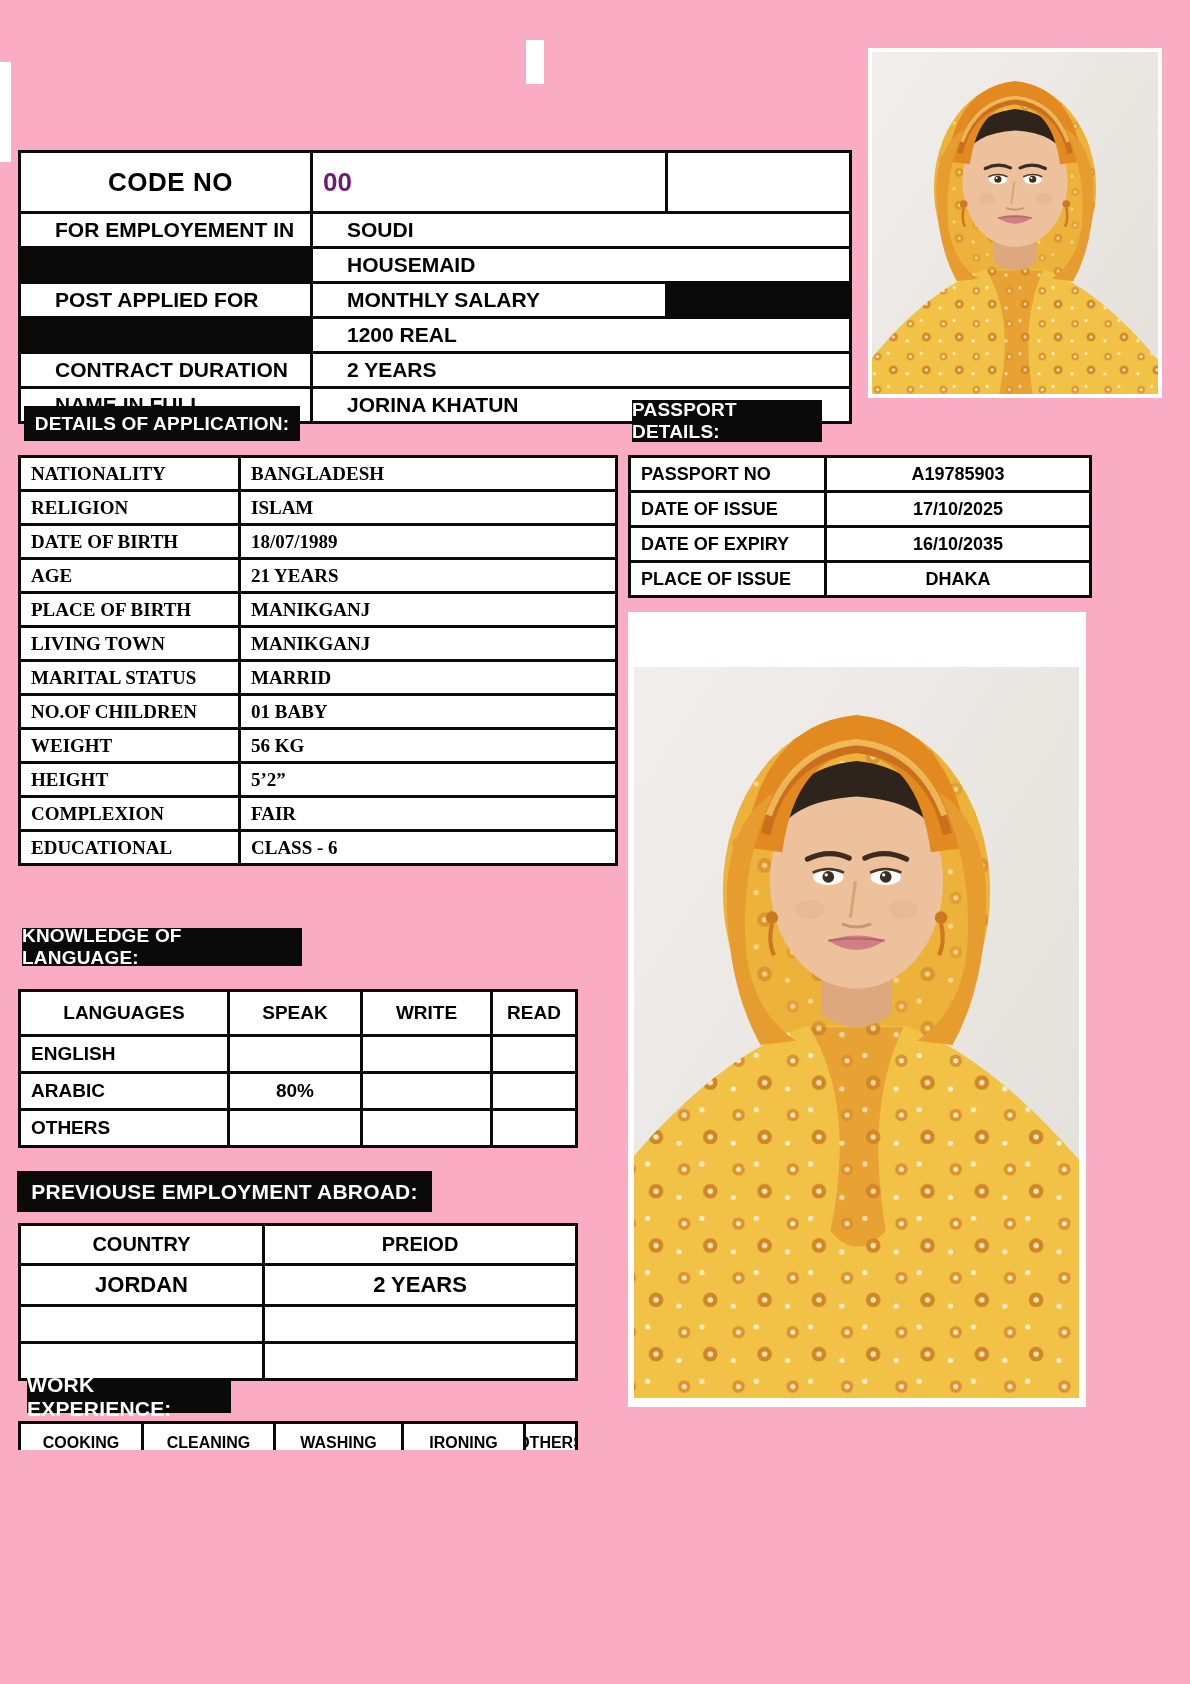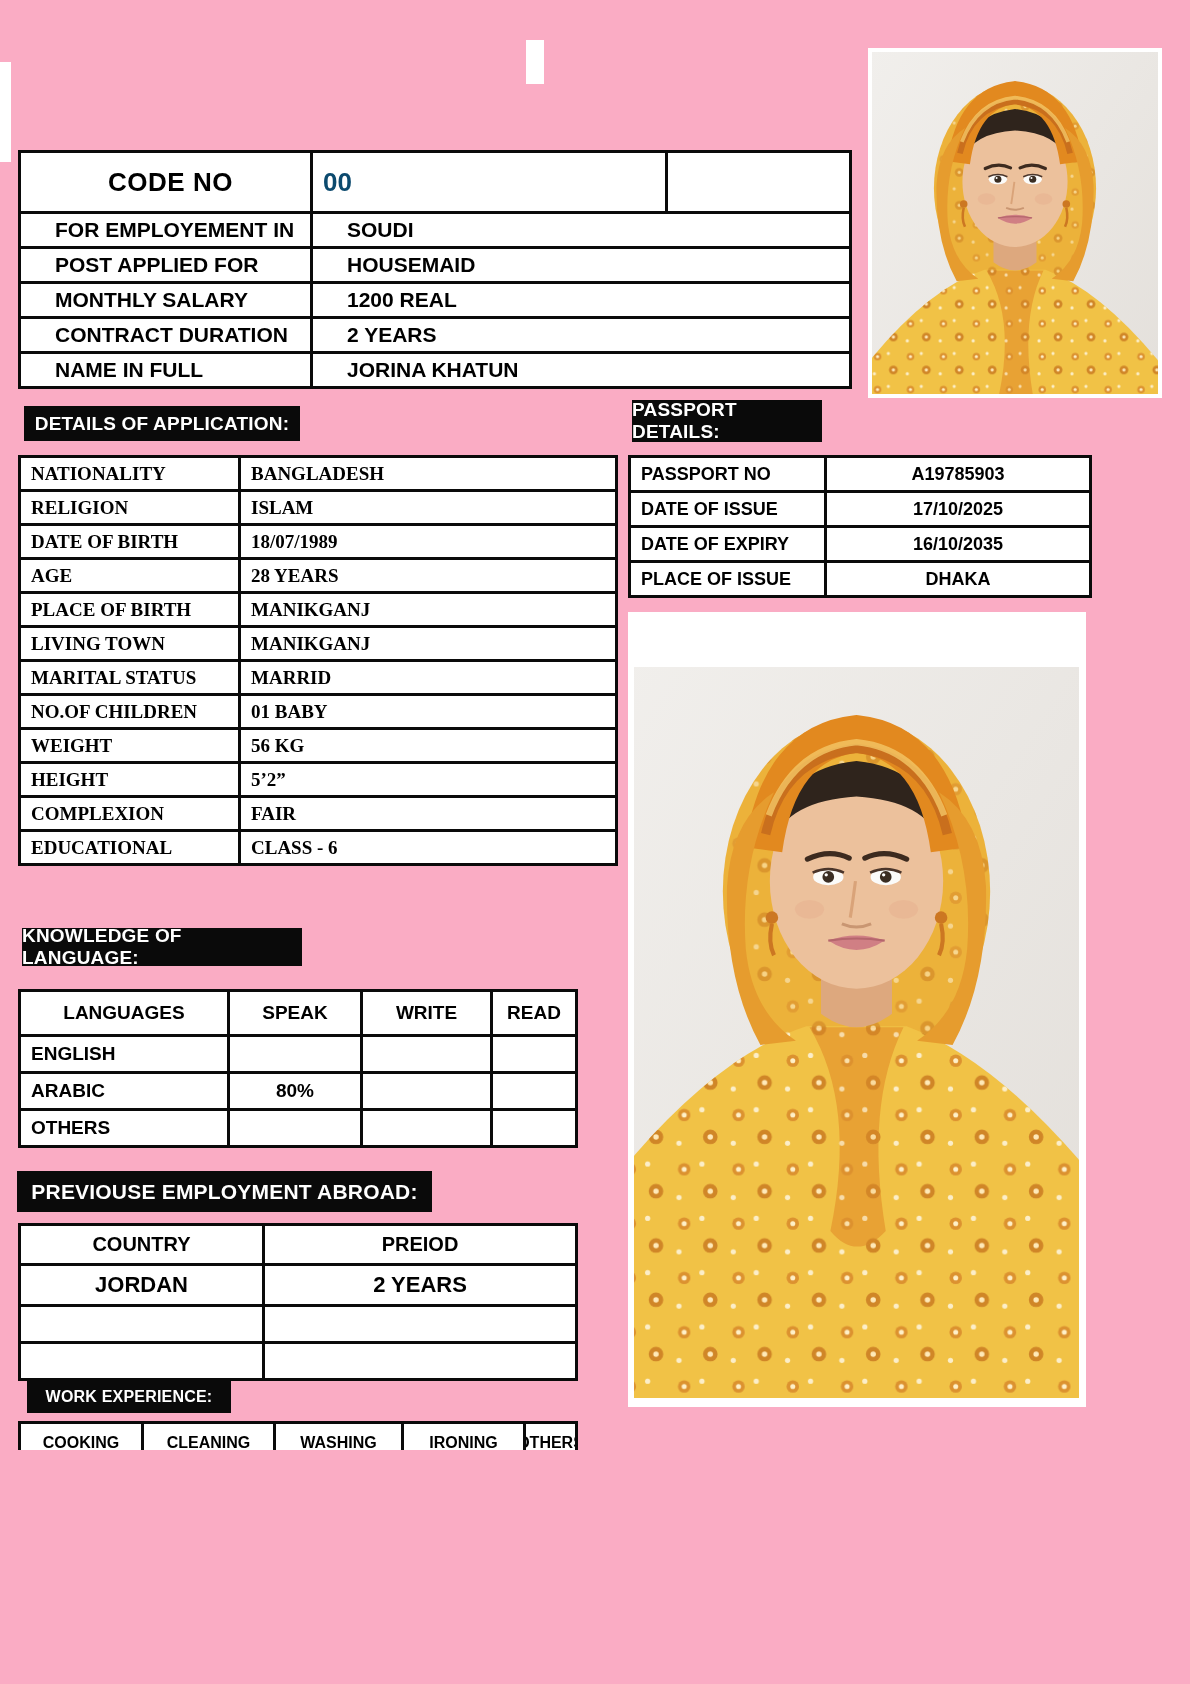--- a/index.html
+++ b/index.html
@@ -139,47 +139,47 @@
   </svg>
 
   <div class="photoFrame" id="photoSmall">
     <svg viewBox="0 0 460 540" preserveAspectRatio="xMidYMin slice">
       <use href="#portrait-art"></use>
     </svg>
   </div>
 
   <div class="gtable" id="topTable">
     <div class="cell lab h58 codeNo">CODE NO</div>
-    <div class="cell val h58 codeVal" style="color:#0c4a6e">00</div>
+    <div class="cell val h58 codeVal" style="color:#701a75">00</div>
     <div class="cell h58"></div>
 
     <div class="cell lab h32">FOR EMPLOYEMENT IN</div>
     <div class="cell val h32 span2">SOUDI</div>
+    <div class="cell val h32 span2">HOUSEMAID</div>
     <div class="cell lab h32">POST APPLIED FOR</div>
-    <div class="cell val h32 span2">HOUSEMAID</div>
     <div class="cell lab h32">MONTHLY SALARY</div>
     <div class="cell val h32 span2">1200 REAL</div>
     <div class="cell lab h32">CONTRACT DURATION</div>
     <div class="cell val h32 span2">2 YEARS</div>
     <div class="cell lab h32">NAME IN FULL</div>
     <div class="cell val h32 span2">JORINA KHATUN</div>
   </div>
 
   <div class="secbar" style="left:24px;top:406px;width:276px;height:35px;font-size:19px;">DETAILS OF APPLICATION:</div>
   <div class="secbar" style="left:632px;top:400px;width:190px;height:42px;font-size:19px;">PASSPORT DETAILS:</div>
 
   <div class="gtable" id="detTable">
     <div class="cell lab">NATIONALITY</div>
     <div class="cell val">BANGLADESH</div>
     <div class="cell lab">RELIGION</div>
     <div class="cell val">ISLAM</div>
     <div class="cell lab">DATE OF BIRTH</div>
     <div class="cell val">18/07/1989</div>
     <div class="cell lab">AGE</div>
-    <div class="cell val">28 YEARS</div>
+    <div class="cell val">21 YEARS</div>
     <div class="cell lab">PLACE OF BIRTH</div>
     <div class="cell val">MANIKGANJ</div>
     <div class="cell lab">LIVING TOWN</div>
     <div class="cell val">MANIKGANJ</div>
     <div class="cell lab">MARITAL STATUS</div>
     <div class="cell val">MARRID</div>
     <div class="cell lab">NO.OF CHILDREN</div>
     <div class="cell val">01 BABY</div>
     <div class="cell lab">WEIGHT</div>
     <div class="cell val">56 KG</div>
@@ -236,21 +236,21 @@
     <div class="cell lab center" style="height:37px">COUNTRY</div>
     <div class="cell lab center" style="height:37px">PREIOD</div>
     <div class="cell val center" style="height:38px;font-size:22px">JORDAN</div>
     <div class="cell val center" style="height:38px;font-size:22px">2 YEARS</div>
     <div class="cell val center" style="height:34px"></div>
     <div class="cell val center" style="height:34px"></div>
     <div class="cell val center" style="height:34px"></div>
     <div class="cell val center" style="height:34px"></div>
   </div>
 
-  <div class="secbar" style="left:27px;top:1380px;width:204px;height:33px;font-size:16px;">WORK EXPERIENCE:</div>
+  <div class="secbar" style="left:27px;top:1380px;width:204px;height:33px;font-size:21px;">WORK EXPERIENCE:</div>
   <div class="gtable" id="workTable">
     <div class="cell lab center" style="height:37px">COOKING</div>
     <div class="cell lab center" style="height:37px">CLEANING</div>
     <div class="cell lab center" style="height:37px">WASHING</div>
     <div class="cell lab center" style="height:37px">IRONING</div>
     <div class="cell lab center" style="height:37px">OTHERS</div>
     <div class="cell val center" style="height:33px;font-size:19px"></div>
     <div class="cell val center" style="height:33px;font-size:19px">OK</div>
     <div class="cell val center" style="height:33px;font-size:19px">OK</div>
     <div class="cell val center" style="height:33px;font-size:19px">OK</div>

